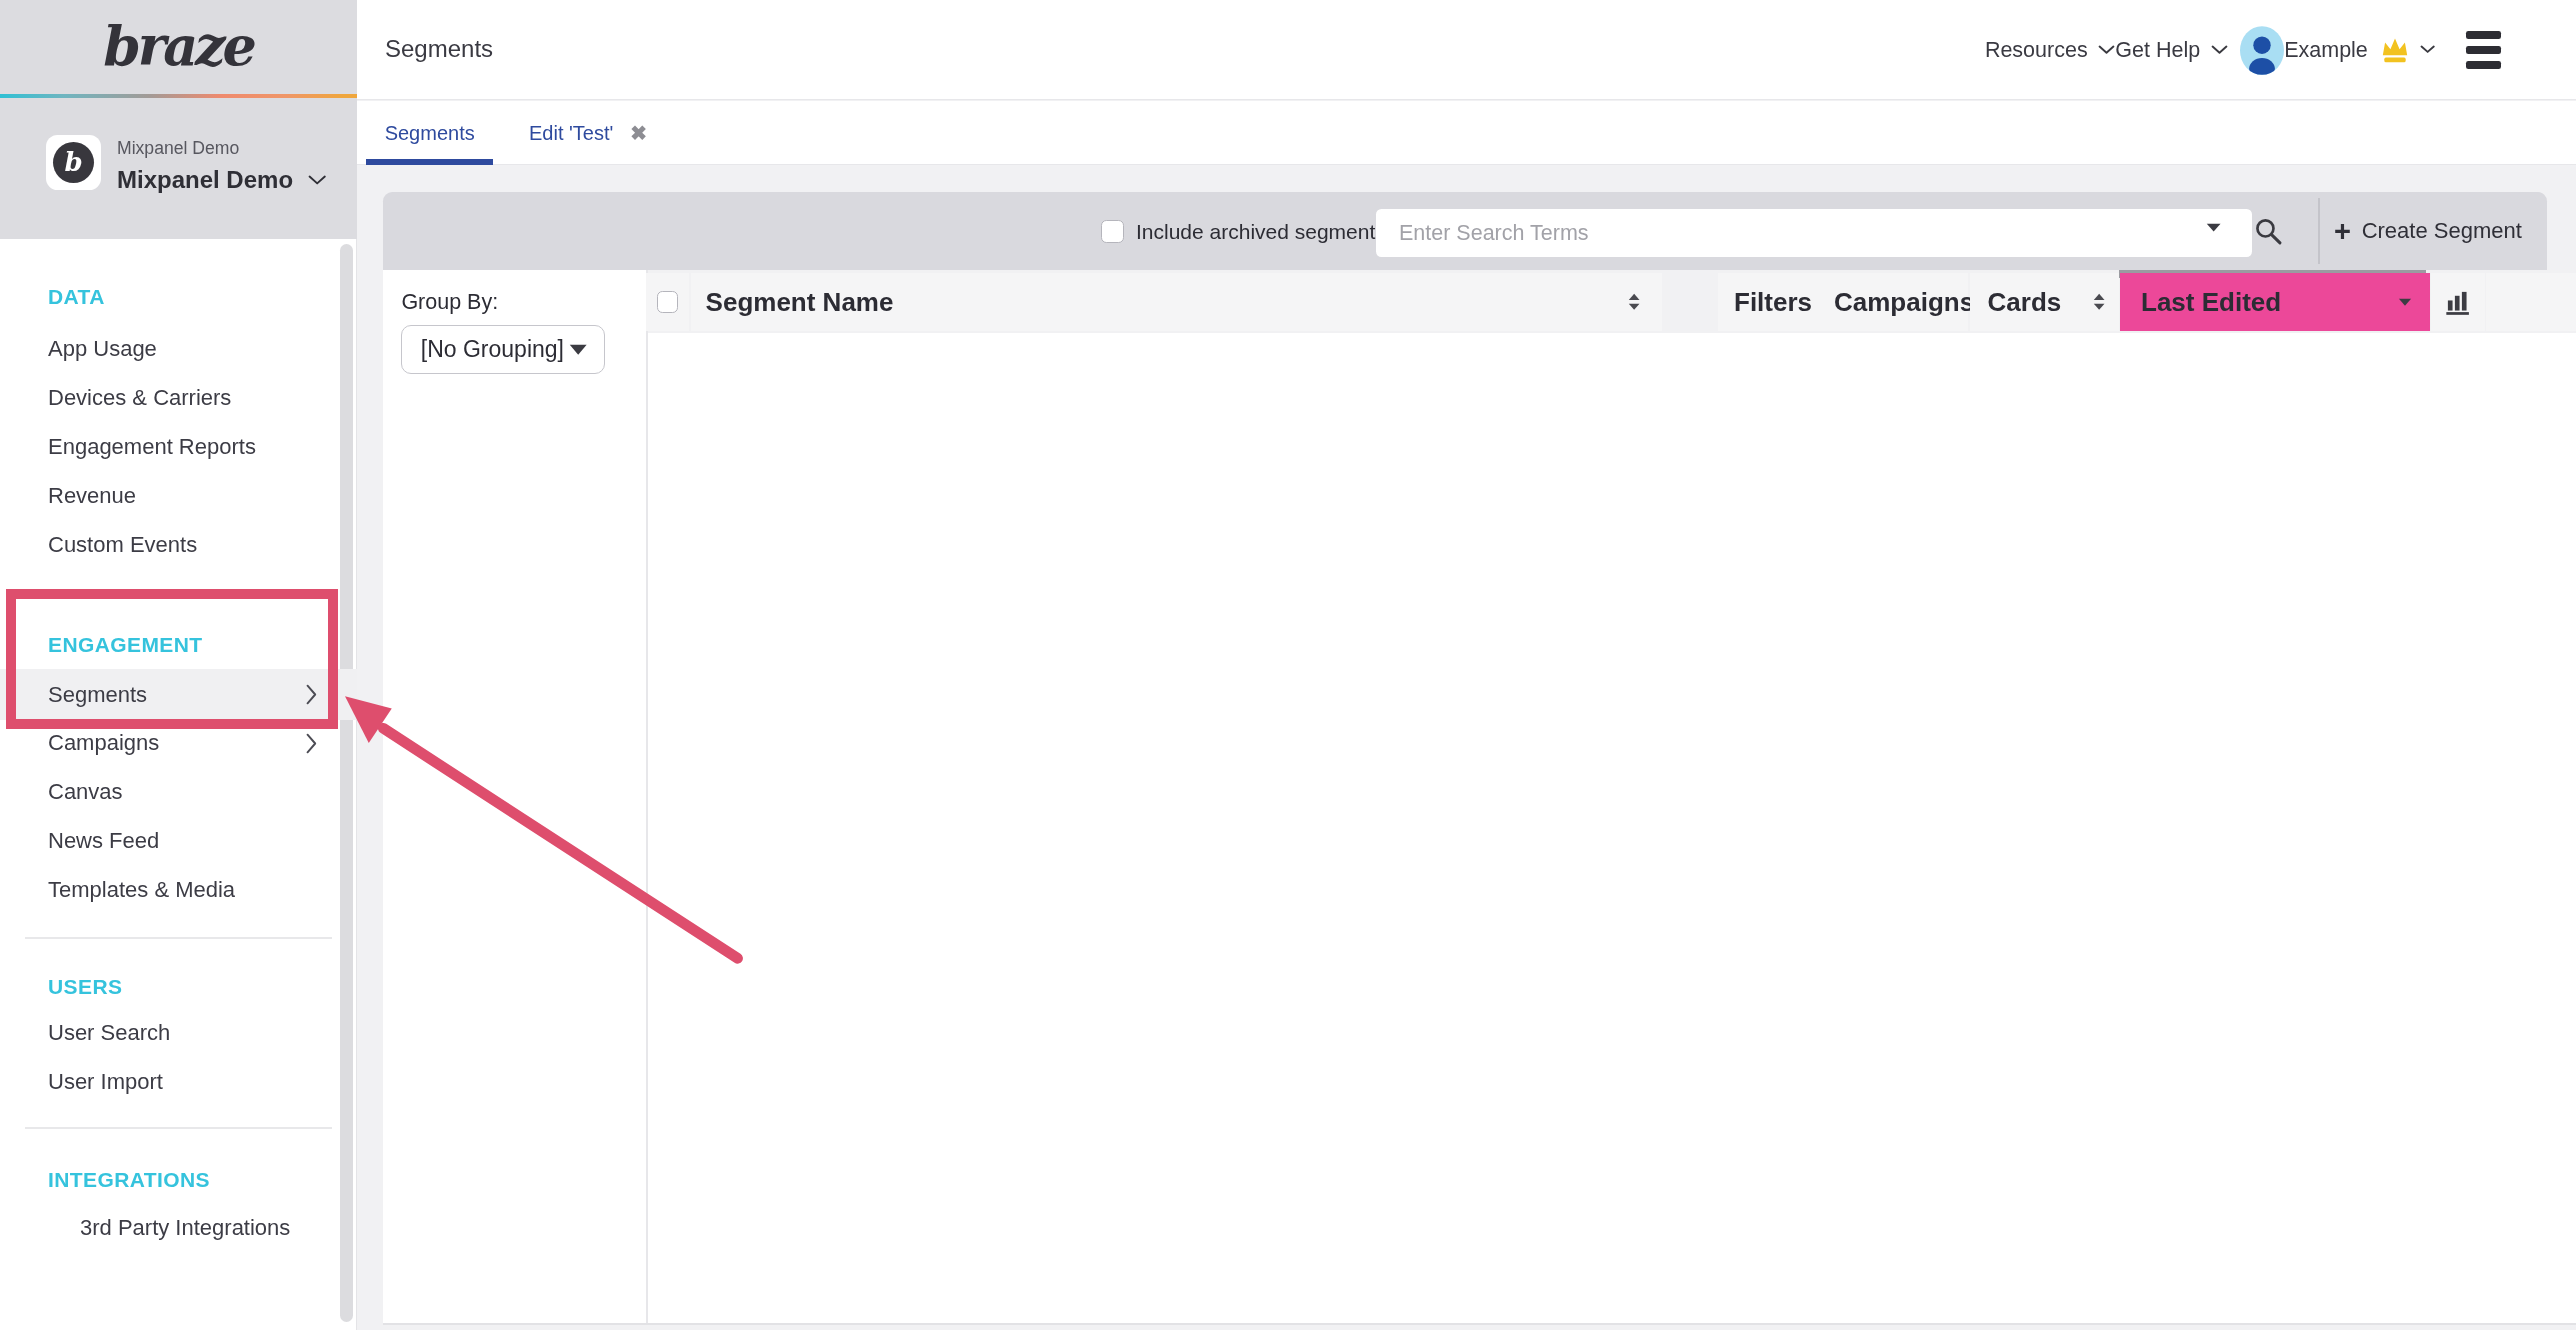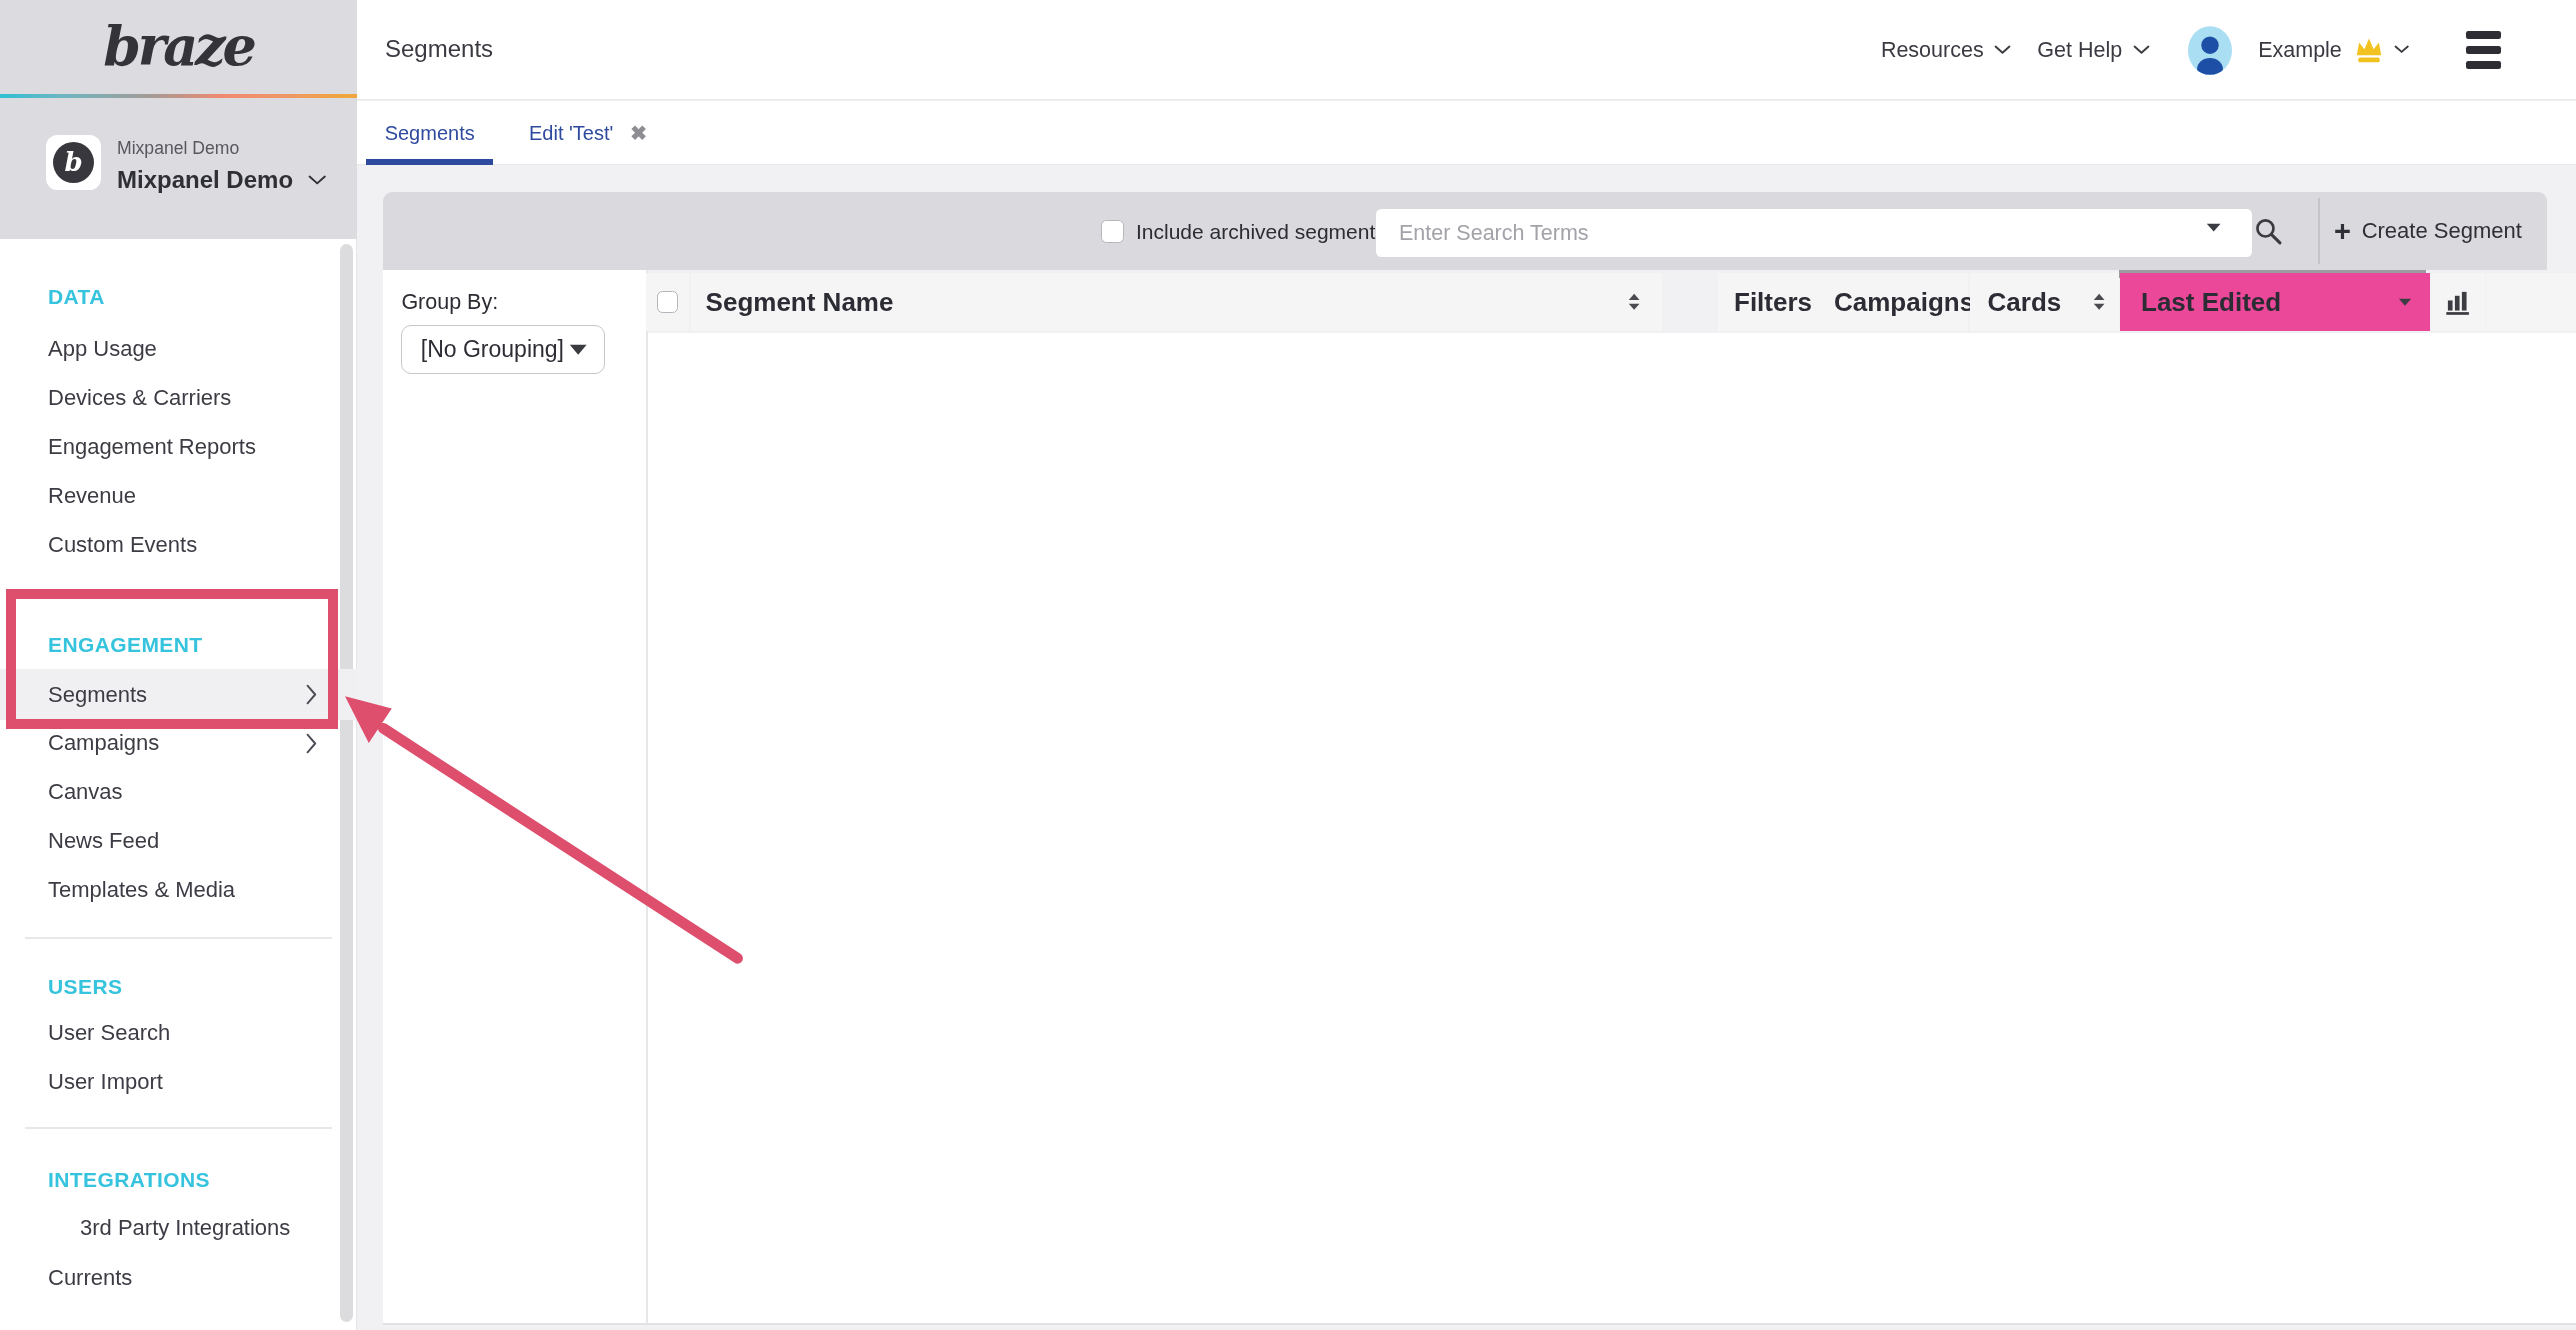--- a/index.html
+++ b/index.html
@@ -7,21 +7,21 @@
   body {
     font-family:"Liberation Sans", sans-serif;
     color:#33333b; background:#f1f1f3; position:relative;
   }
   .abs { position:absolute; }
 
   
   .topbar { left:357px; top:0; width:2219px; height:100px; background:#fff;
             border-bottom:1.5px solid #e7e7ea; }
   .page-title { left:28px; top:35px; font-size:24px; color:#3a3a42; }
-  .topnav { right:75px; top:0; height:100px; display:flex; align-items:center; gap:26px; }
+  .topnav { right:75px; top:0; height:100px; display:flex; align-items:center; }
   .navitem { display:flex; align-items:center; gap:10.7px; font-size:21.5px; color:#3a3a42; cursor:pointer; }
   .avatar { width:44px; height:49px; margin-left:12.3px; }
   .crown { margin-left:1.5px; }
   .hamburger { margin-left:31px; width:35px; display:flex; flex-direction:column; gap:7px; cursor:pointer; }
   .hamburger span { display:block; height:7.7px; background:#2d2d33; border-radius:2.3px; }
 
   
   .tabbar { left:357px; top:101px; width:2219px; height:64px; background:#fff;
             border-bottom:1.5px solid #e7e7ea; }
   .tab1 { left:9.2px; top:0; width:127px; height:64px; display:flex; align-items:center;
@@ -335,23 +335,20 @@
   </div>
   <div class="abs side-item" style="top:1058px;">
     <span class="lbl">User Import</span>
   </div>
   <div class="abs side-divider" style="top:1127px;"></div>
 
   <div class="abs sec-heading" style="top:1168px;">INTEGRATIONS</div>
   <div class="abs side-item" style="top:1204px;padding-left:32px;">
     <span class="lbl">3rd Party Integrations</span>
   </div>
-  <div class="abs side-item" style="top:1254px;">
-    <span class="lbl">Currents</span>
-  </div>
 </aside>
 
 <div class="abs anno-box"></div>
 <svg class="abs anno-arrow" width="2576" height="1331" viewBox="0 0 3360 1736">
   <line x1="962" y1="1250" x2="500" y2="950" stroke="#de4e6d" stroke-width="14" stroke-linecap="round"></line>
   <polygon points="450,908 481,969 511,924" fill="#de4e6d"></polygon>
 </svg>
 
 
 </body></html>

